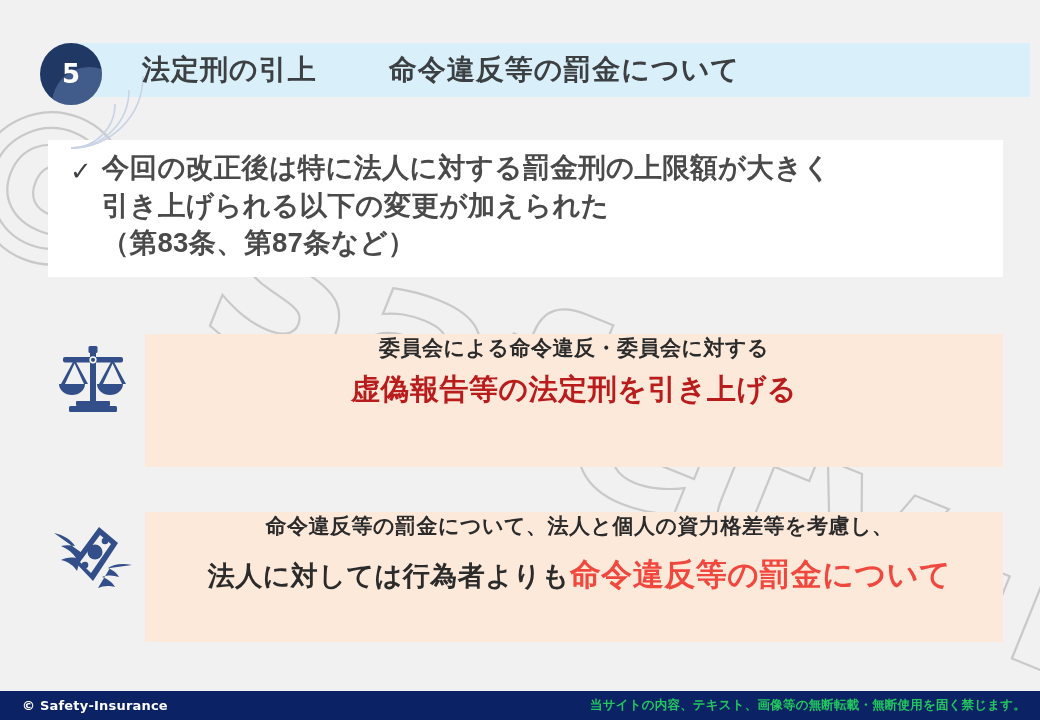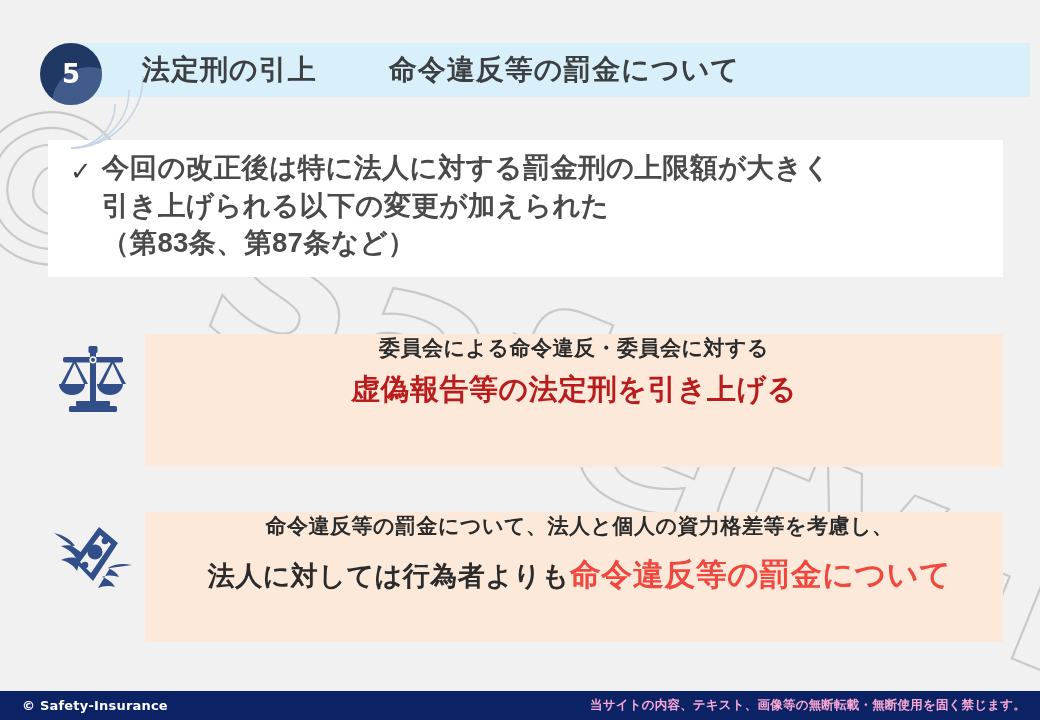--- a/index.html
+++ b/index.html
@@ -194,21 +194,21 @@
     z-index: 10;
   }
   #footer-left {
     color: #ffffff;
     font-size: 13px;
     font-weight: 700;
     letter-spacing: 0.2px;
     font-family: "DejaVu Sans", sans-serif;
   }
   #footer-right {
-    color: #f9a8d4;
+    color: #22c55e;
     font-size: 12.5px;
     font-weight: 700;
     letter-spacing: 0.2px;
   }
 </style>
 </head>
 <body>
 
 <div id="slide">
 

